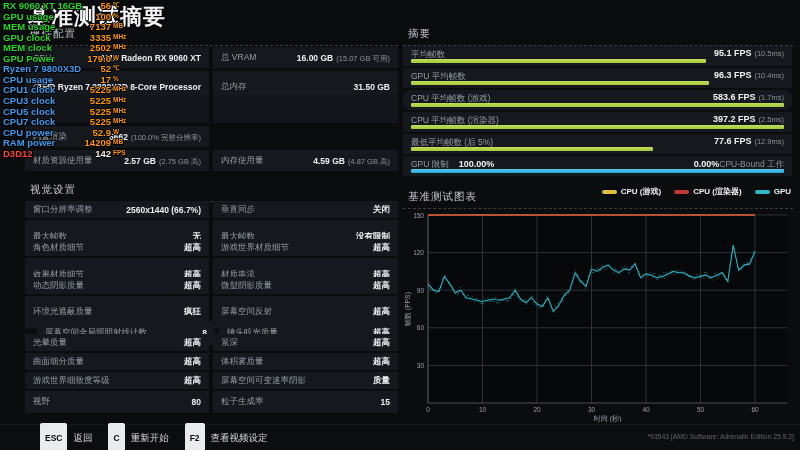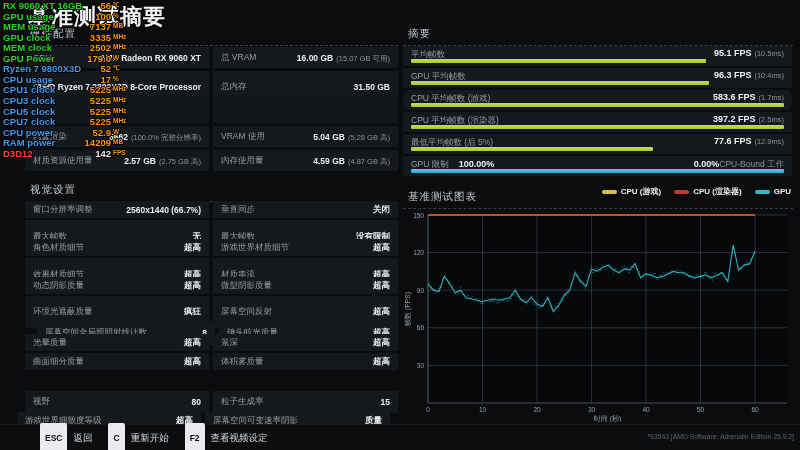--- a/index.html
+++ b/index.html
@@ -81,24 +81,20 @@
       </div>
       <div class="row2" style="top: 95px; height: 28px; left: 25px;">
         <div class="cell c1 spacer-cells"></div>
         <div class="cell c2 spacer-cells"></div>
       </div>
       <div class="row2" style="top: 126px; height: 21px; left: 25px;">
         <div class="cell c1">
           <span class="lbl">内置渲染</span>
           <span class="val">5662<span class="note">(100.0% 完整分辨率)</span></span>
         </div>
-        <div class="cell c2">
-          <span class="lbl">VRAM 使用</span>
-          <span class="val">5.04 GB<span class="note">(5.28 GB 高)</span></span>
-        </div>
       </div>
       <div class="row2" style="top: 150px; height: 21px; left: 25px;">
         <div class="cell c1">
           <span class="lbl">材质资源使用量</span>
           <span class="val">2.57 GB<span class="note">(2.75 GB 高)</span></span>
         </div>
         <div class="cell c2">
           <span class="lbl">内存使用量</span>
           <span class="val">4.59 GB<span class="note">(4.87 GB 高)</span></span>
         </div>
@@ -190,21 +186,21 @@
       <div class="row2" style="top: 353px; height: 17px; left: 25px;">
         <div class="cell c1">
           <span class="lbl">曲面细分质量</span>
           <span class="val">超高</span>
         </div>
         <div class="cell c2">
           <span class="lbl">体积雾质量</span>
           <span class="val">超高</span>
         </div>
       </div>
-      <div class="row2" style="top: 372px; height: 17px; left: 17px; margin-top: 40px;">
+      <div class="row2" style="top: 372px; height: 17px; left: 25px;">
         <div class="cell c1">
           <span class="lbl">游戏世界细致度等级</span>
           <span class="val">超高</span>
         </div>
         <div class="cell c2">
           <span class="lbl">屏幕空间可变速率阴影</span>
           <span class="val">质量</span>
         </div>
       </div>
       <div class="row2" style="top: 391px; height: 22px; left: 25px;">

